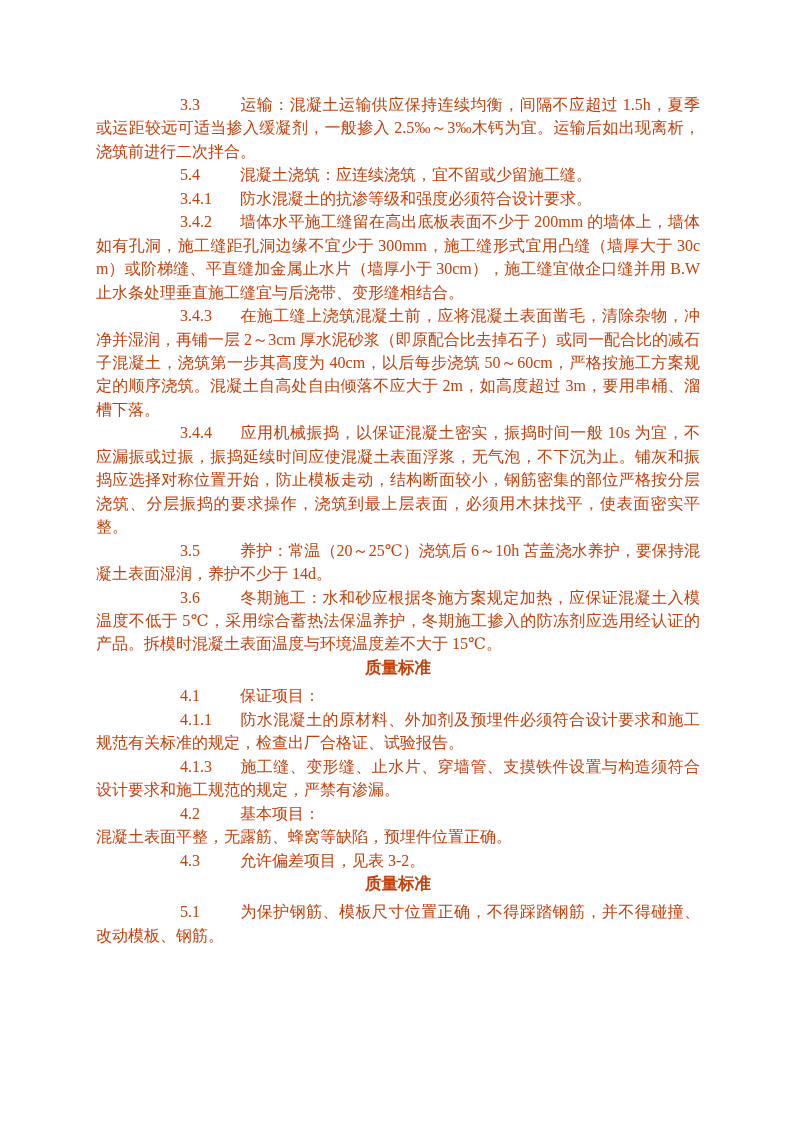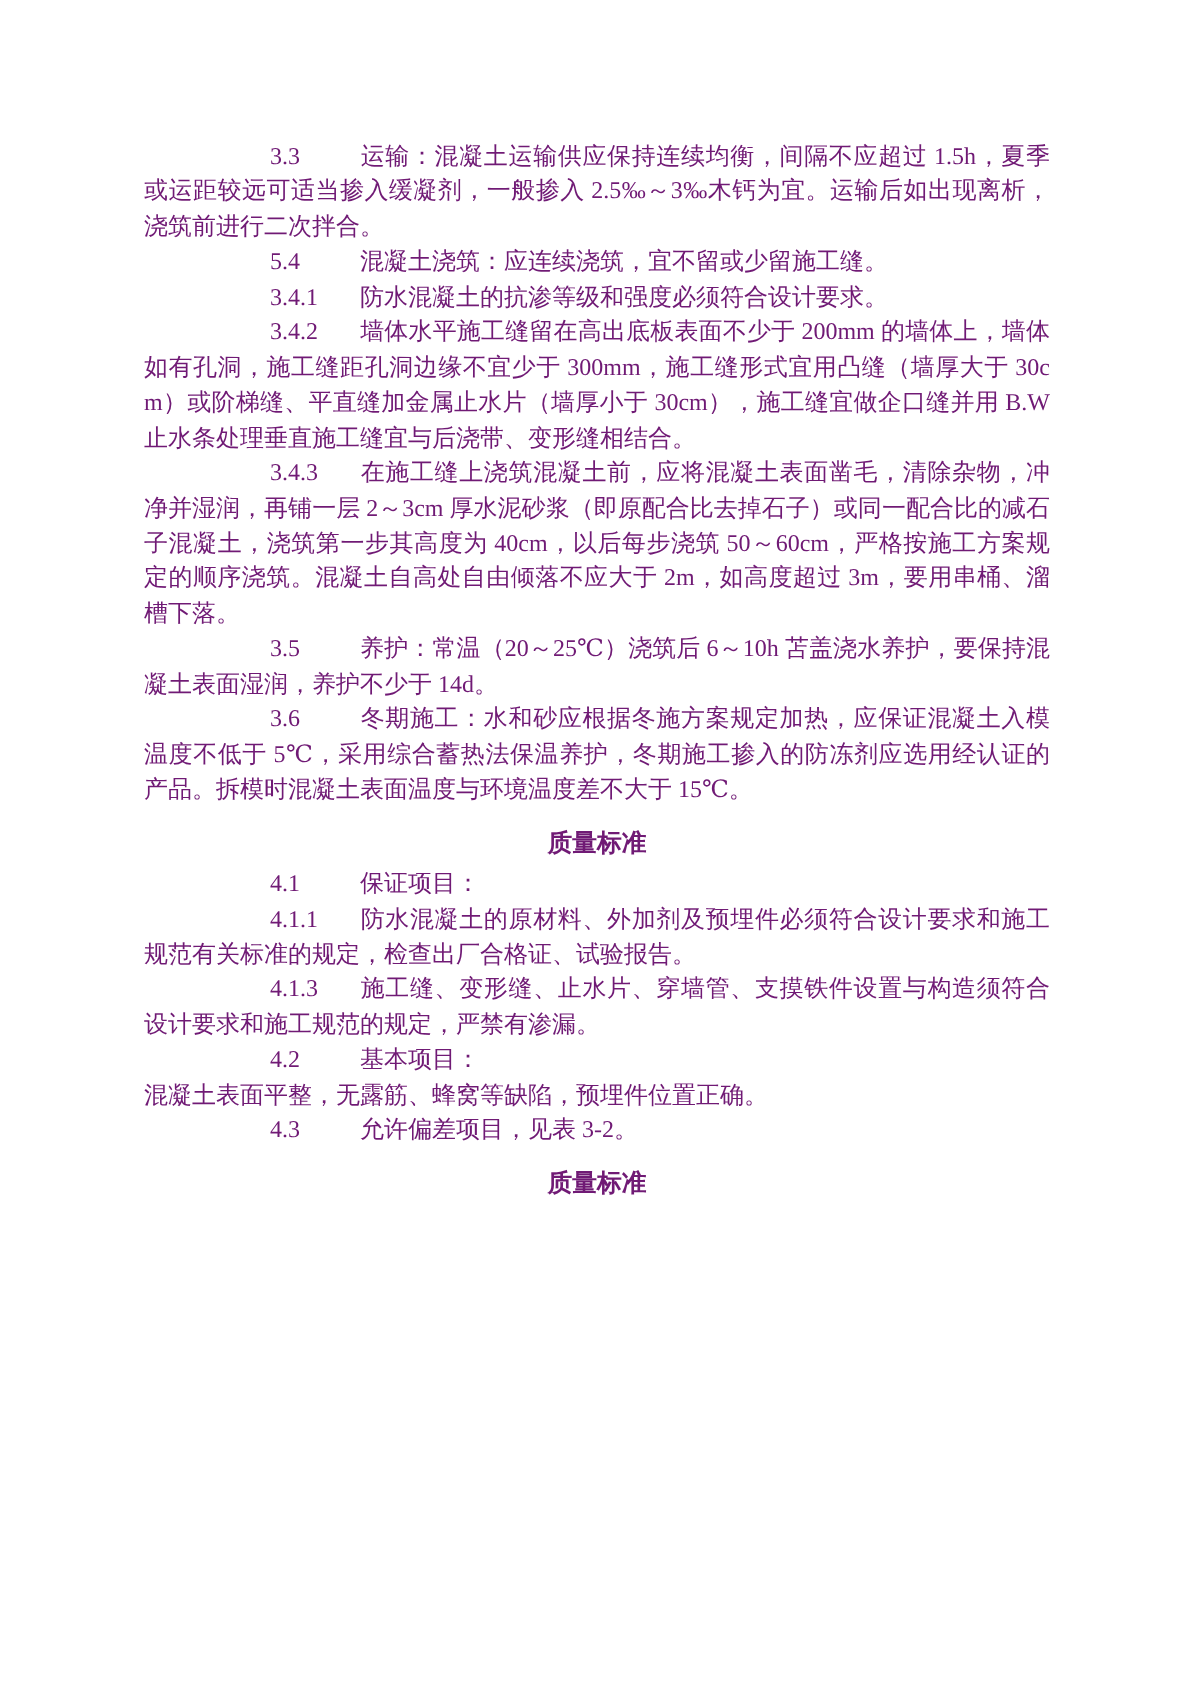--- a/index.html
+++ b/index.html
@@ -5,21 +5,21 @@
   html, body {
     margin: 0;
     padding: 0;
     background: #ffffff;
   }
   .page {
     position: relative;
     width: 793px;
     height: 1122px;
     background: #ffffff;
-    color: #701a75;
+    color: #c2410c;
     font-family: "Liberation Serif", "DejaVu Serif", serif;
     overflow: hidden;
   }
   .content {
     position: absolute;
     left: 96px;
     top: 93px;
     width: 604px;
   }
   p.para {
@@ -34,47 +34,49 @@
   }
   span.num {
     display: inline-block;
     min-width: 60px;
     text-indent: 0;
   }
   p.flush {
     text-indent: 0;
   }
   .heading {
-    margin: 11px 0 5px 0;
+    margin: 0 0 5px 0;
     font-size: 16.5px;
     font-weight: bold;
     text-align: center;
     line-height: 23.45px;
   }
 </style>
 </head>
 <body>
 
 <div class="page">
   <div class="content">
 
     <p class="para num-para"><span class="num">3.3</span><span>运输：混凝土运输供应保持连续均衡，间隔不应超过 1.5h，夏季或运距较远可适当掺入缓凝剂，一般掺入 2.5‰～3‰木钙为宜。运输后如出现离析，浇筑前进行二次拌合。</span></p>
     <p class="para num-para"><span class="num">5.4</span><span>混凝土浇筑：应连续浇筑，宜不留或少留施工缝。</span></p>
     <p class="para num-para"><span class="num">3.4.1</span><span>防水混凝土的抗渗等级和强度必须符合设计要求。</span></p>
     <p class="para num-para"><span class="num">3.4.2</span><span>墙体水平施工缝留在高出底板表面不少于 200mm 的墙体上，墙体如有孔洞，施工缝距孔洞边缘不宜少于 300mm，施工缝形式宜用凸缝（墙厚大于 30cm）或阶梯缝、平直缝加金属止水片（墙厚小于 30cm），施工缝宜做企口缝并用 B.W 止水条处理垂直施工缝宜与后浇带、变形缝相结合。</span></p>
     <p class="para num-para"><span class="num">3.4.3</span><span>在施工缝上浇筑混凝土前，应将混凝土表面凿毛，清除杂物，冲净并湿润，再铺一层 2～3cm 厚水泥砂浆（即原配合比去掉石子）或同一配合比的减石子混凝土，浇筑第一步其高度为 40cm，以后每步浇筑 50～60cm，严格按施工方案规定的顺序浇筑。混凝土自高处自由倾落不应大于 2m，如高度超过 3m，要用串桶、溜槽下落。</span></p>
+    <p class="para num-para"><span class="num">3.4.4</span><span>应用机械振捣，以保证混凝土密实，振捣时间一般 10s 为宜，不应漏振或过振，振捣延续时间应使混凝土表面浮浆，无气泡，不下沉为止。铺灰和振捣应选择对称位置开始，防止模板走动，结构断面较小，钢筋密集的部位严格按分层浇筑、分层振捣的要求操作，浇筑到最上层表面，必须用木抹找平，使表面密实平整。</span></p>
     <p class="para num-para"><span class="num">3.5</span><span>养护：常温（20～25℃）浇筑后 6～10h 苫盖浇水养护，要保持混凝土表面湿润，养护不少于 14d。</span></p>
     <p class="para num-para"><span class="num">3.6</span><span>冬期施工：水和砂应根据冬施方案规定加热，应保证混凝土入模温度不低于 5℃，采用综合蓄热法保温养护，冬期施工掺入的防冻剂应选用经认证的产品。拆模时混凝土表面温度与环境温度差不大于 15℃。</span></p>
 
     <div class="heading">质量标准</div>
 
     <p class="para num-para"><span class="num">4.1</span><span>保证项目：</span></p>
     <p class="para num-para"><span class="num">4.1.1</span><span>防水混凝土的原材料、外加剂及预埋件必须符合设计要求和施工规范有关标准的规定，检查出厂合格证、试验报告。</span></p>
     <p class="para num-para"><span class="num">4.1.3</span><span>施工缝、变形缝、止水片、穿墙管、支摸铁件设置与构造须符合设计要求和施工规范的规定，严禁有渗漏。</span></p>
     <p class="para num-para"><span class="num">4.2</span><span>基本项目：</span></p>
     <p class="para flush"><span>混凝土表面平整，无露筋、蜂窝等缺陷，预埋件位置正确。</span></p>
     <p class="para num-para"><span class="num">4.3</span><span>允许偏差项目，见表 3-2。</span></p>
 
     <div class="heading">质量标准</div>
 
+    <p class="para num-para"><span class="num">5.1</span><span>为保护钢筋、模板尺寸位置正确，不得踩踏钢筋，并不得碰撞、改动模板、钢筋。</span></p>
 
   </div>
 </div>
 
 </body></html>

